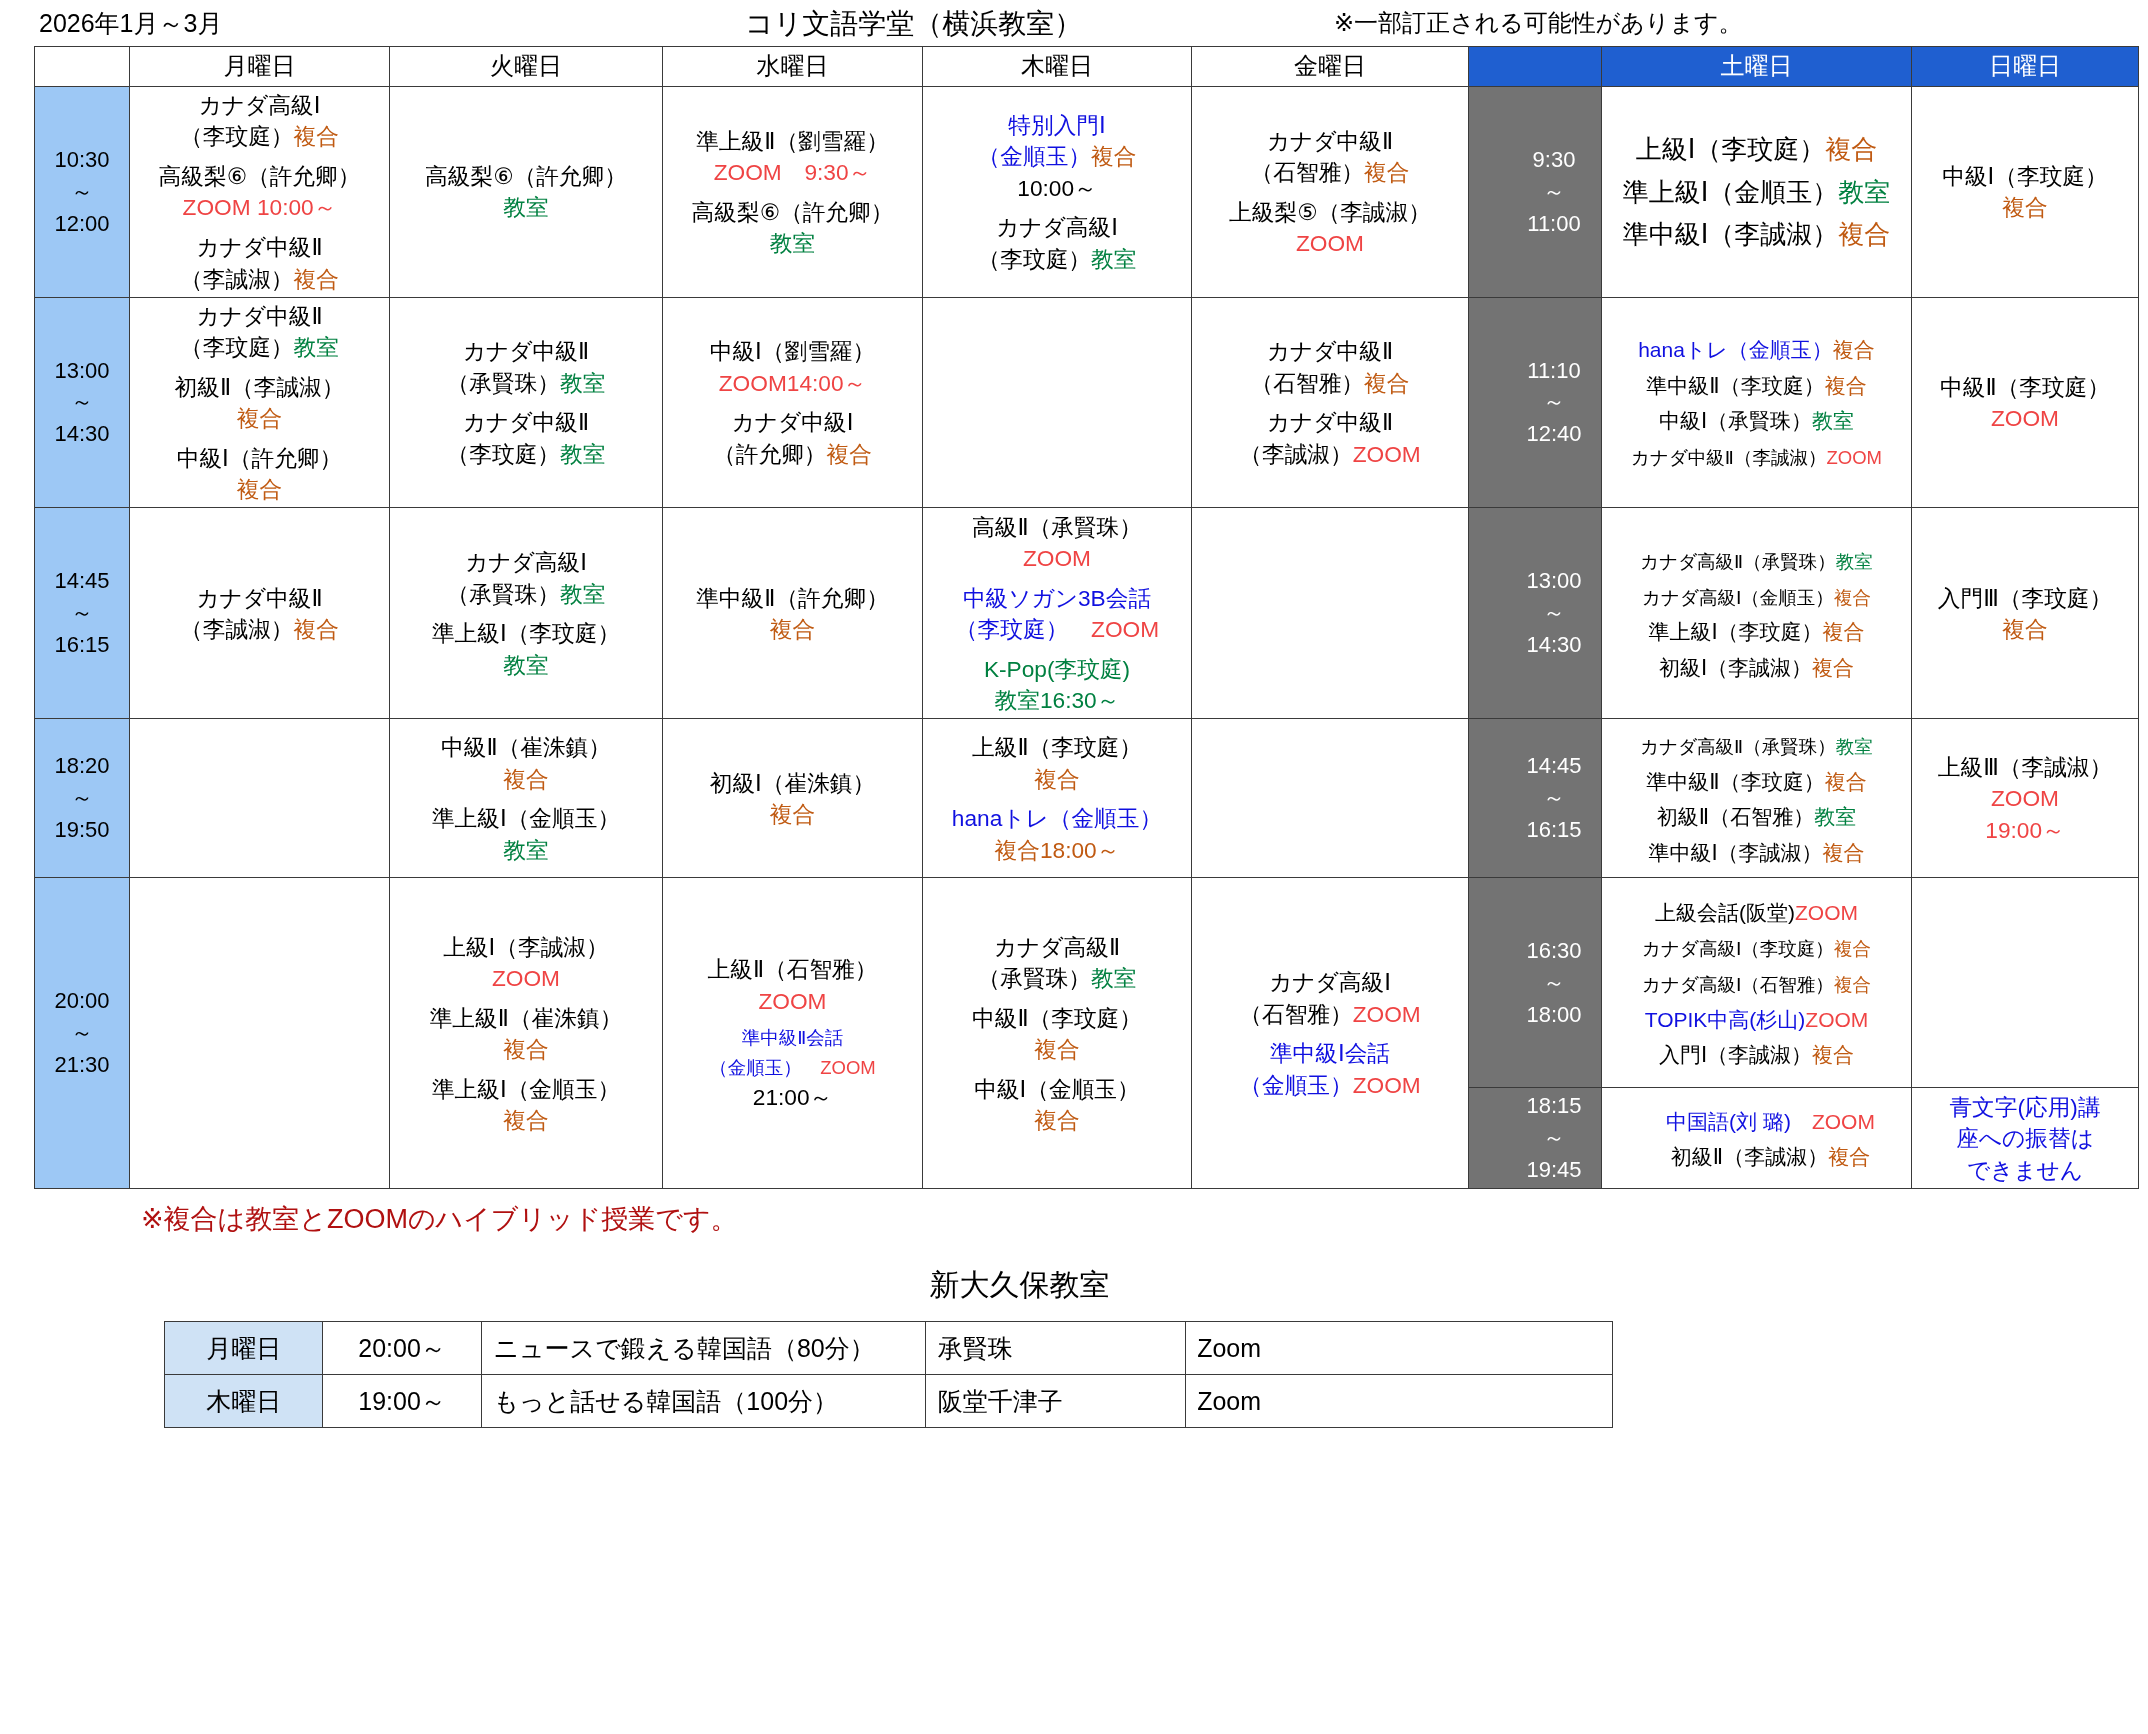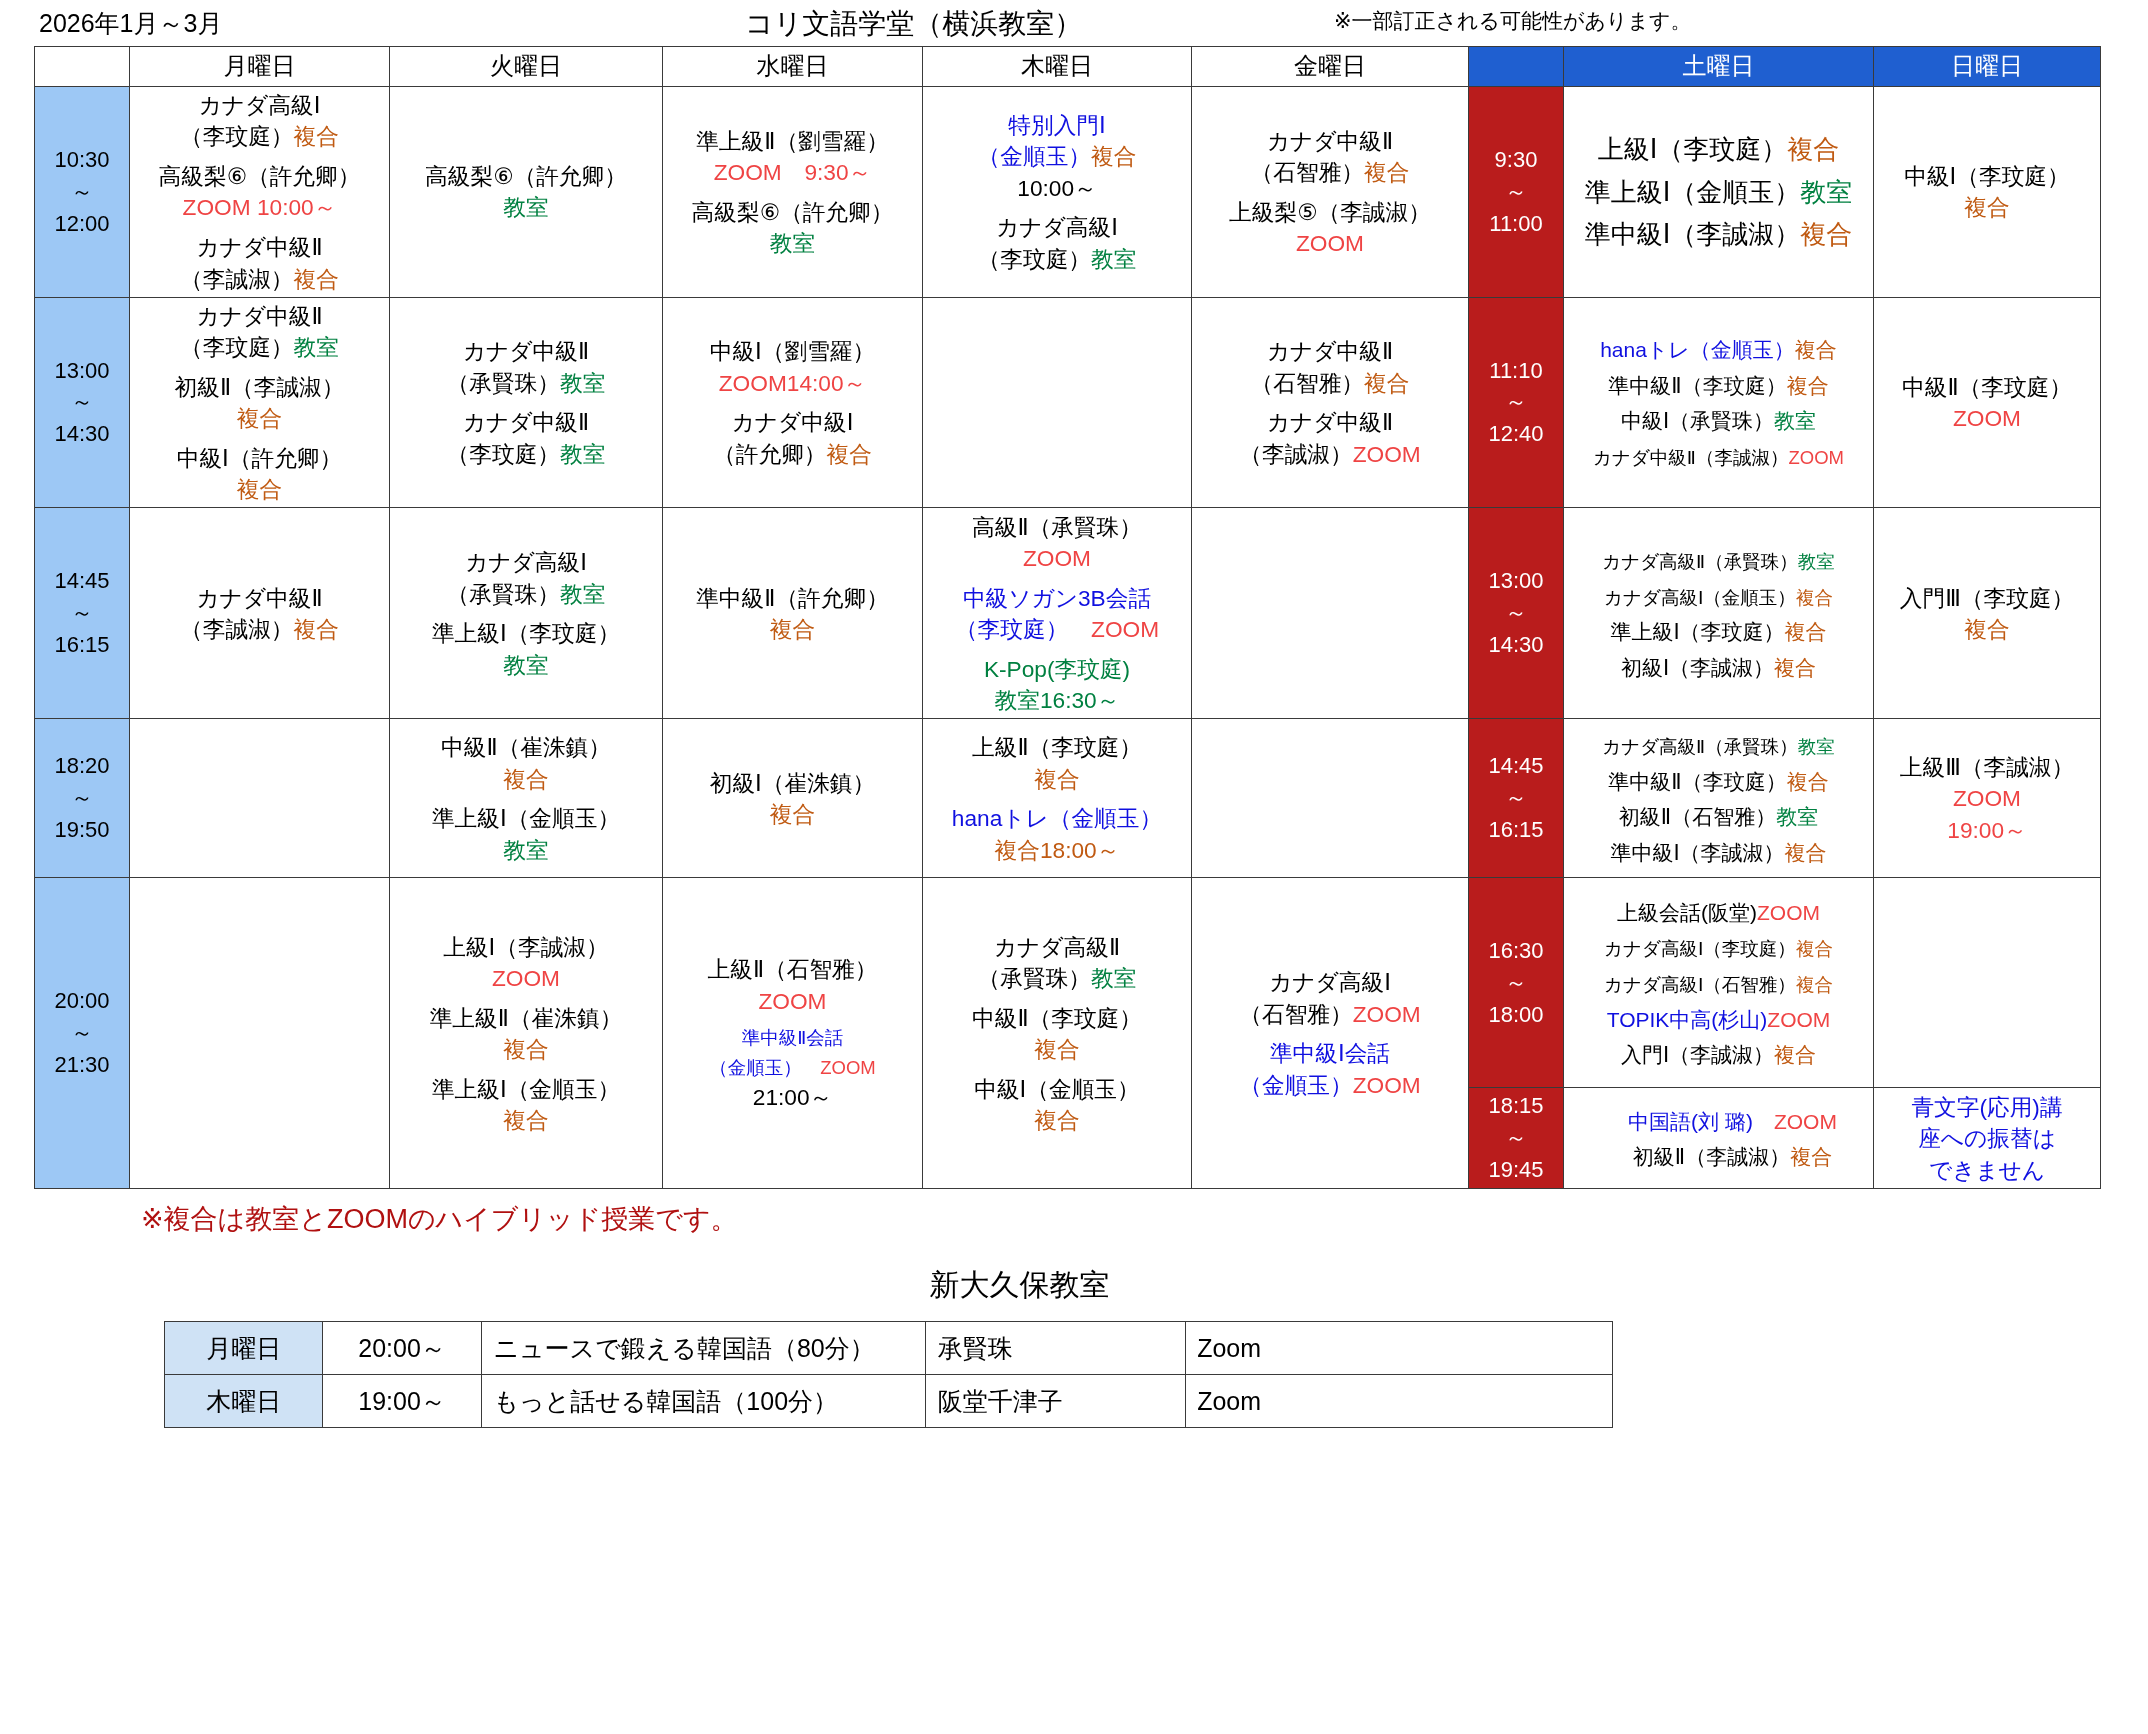--- a/index.html
+++ b/index.html
@@ -9,21 +9,21 @@
     font-family:"Liberation Sans","DejaVu Sans",sans-serif;
     color:#000;
     -webkit-font-smoothing:antialiased;
   }
   .page{position:relative;width:2148px;height:1734px;padding:0;box-sizing:border-box;}
 
   
   .topbar{position:relative;height:44px;}
   .top-left{position:absolute;left:39px;top:6.7px;font-size:25px;}
   .top-center{position:absolute;left:745px;top:5px;font-size:28px;}
-  .top-right{position:absolute;left:1334px;top:6.7px;font-size:21px;}
+  .top-right{position:absolute;left:1334px;top:6.7px;font-size:24px;}
 
   
   table.main{
     border-collapse:collapse;
     table-layout:fixed;
     margin-left:34px;
     margin-top:1.7px;
   }
   table.main td,table.main th{
     border:0.8px solid #3a3a3a;
@@ -42,22 +42,23 @@
     color:#ffffff;
   }
   .timecell{
     background:#9dc8f5;
     text-align:center;
     font-size:22px;
     line-height:1.45;
     width:94px;
   }
   .timecell.dark{
-    background:#b91c1c;
+    background:#737373;
     color:#ffffff;
+    padding-left:38px;
   }
   .cell{
     padding:5px 3.4px;
     text-align:center;
     font-size:22.7px;
     line-height:1.38;
   }
   .cell .ln{white-space:nowrap;}
   .cell .blk{margin:3.4px 0 8.4px 0;}
   .cell .blk:last-child{margin-bottom:1.7px;}

